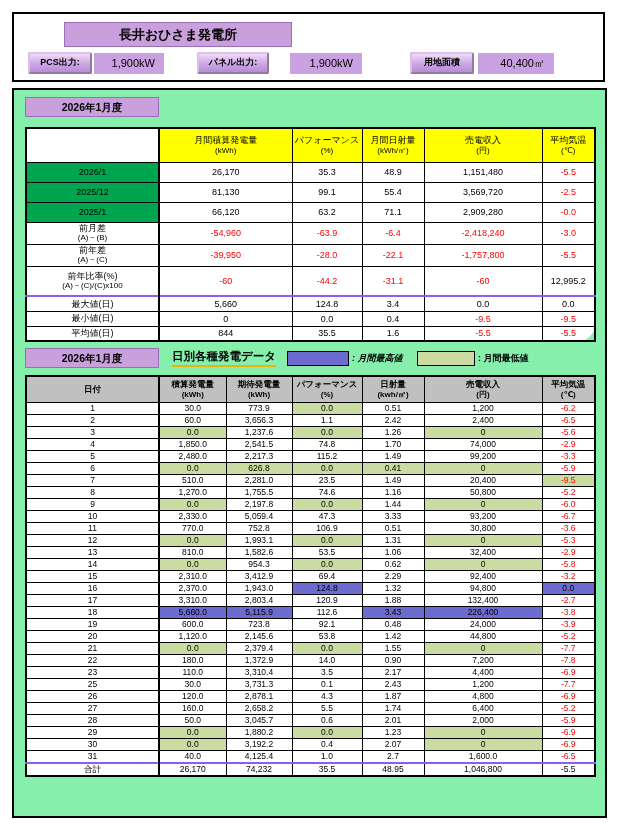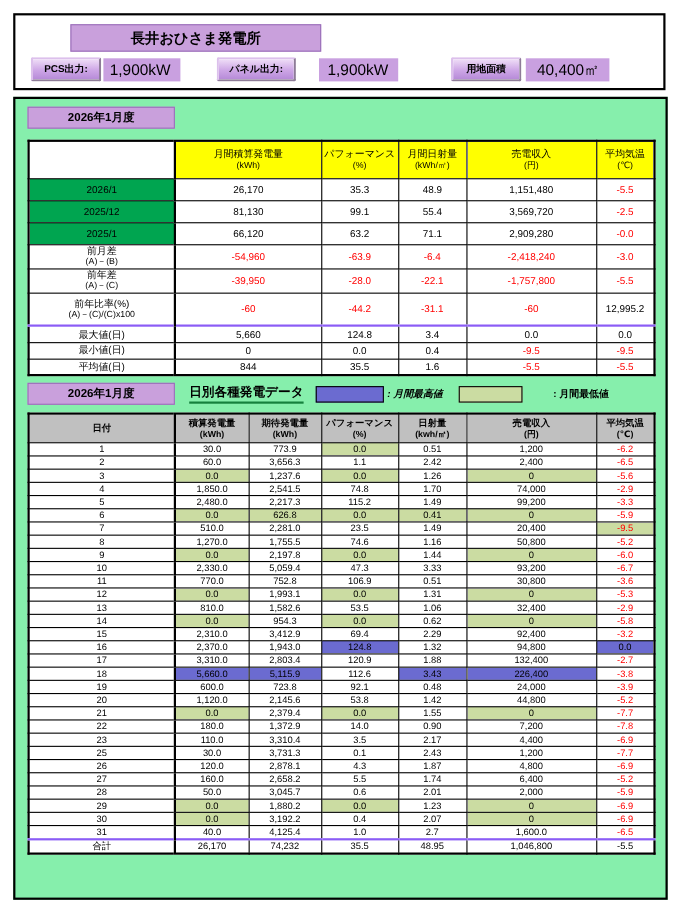--- a/index.html
+++ b/index.html
@@ -16,50 +16,50 @@
     text-align:center;line-height:23px;font-weight:bold;font-size:13px;
   }
   .ctl-btn{
     position:absolute;top:38px;height:22px;box-sizing:border-box;
     background:linear-gradient(180deg,#eedcf6 0%,#cda6e6 55%,#b78bd8 100%);
     border:2px outset #dcc0ec;border-radius:2px;
     font-weight:bold;font-size:9px;text-align:center;line-height:17px;cursor:pointer;
   }
   .ctl-val{
     position:absolute;top:39px;height:21px;box-sizing:border-box;
-    background:var(--purple2);font-size:14px;text-align:right;line-height:21px;padding-right:9px;
+    background:var(--purple2);font-size:11px;text-align:right;line-height:21px;padding-right:9px;
   }
   #pcs-btn{left:14px;width:64px;text-align:center;}
   #pcs-val{left:80px;width:70px;}
   #panel-btn{left:183px;width:72px;}
   #panel-val{left:276px;width:72px;}
   #area-btn{left:396px;width:64px;}
   #area-val{left:464px;width:76px;}
 
   .period-label{
     position:absolute;left:11px;width:134px;height:20px;box-sizing:border-box;
     background:var(--purple);border:1px solid #9a6fb8;
     text-align:center;line-height:18px;font-weight:bold;font-size:10.5px;
   }
   #monthly-period{top:7px;}
   #daily-period{top:258px;}
   .daily-title{
     position:absolute;left:158px;top:259px;font-weight:bold;font-size:11.5px;
-    border-bottom:2px solid #15803d;padding-bottom:1px;
+    border-bottom:2px solid #eab308;padding-bottom:1px;
   }
   .legend-swatch{position:absolute;top:261px;height:15px;border:1px solid #000;box-sizing:border-box;}
   #legend-max-swatch{left:273px;width:62px;background:var(--max);}
   #legend-min-swatch{left:403px;width:58px;background:var(--min);}
   .legend-label{position:absolute;top:262px;font-size:9px;font-weight:bold;}
   #legend-max-label{left:338px;font-style:italic;}
-  #legend-min-label{left:464px;margin-left:25px;}
+  #legend-min-label{left:464px;}
 
   table{border-collapse:collapse;table-layout:fixed;position:absolute;left:11px;background:#fff;border:2px solid #000;}
   td,th{border:1px solid #000;text-align:center;overflow:hidden;white-space:nowrap;padding:0 1px;font-weight:normal;box-sizing:border-box;}
-  #monthly-table{top:37px;width:569px;font-size:9px;}
+  #monthly-table{top:37px;width:569px;font-size:9px;border-radius:20px;}
   #monthly-table th{background:var(--yellow);height:34px;font-size:9px;line-height:1.25;}
   #monthly-table th.blank{background:#fff;}
   #monthly-table td{font-size:9px;}
   .hdr-unit{font-size:8px;}
   .mlabel{background:#fff;}
   .mlabel.green{background:var(--green);}
   .sub{font-size:8px;line-height:1.1;}
   .lbl-main{line-height:1.15;}
 
   #daily-table{top:285px;width:569px;font-size:8.5px;}

